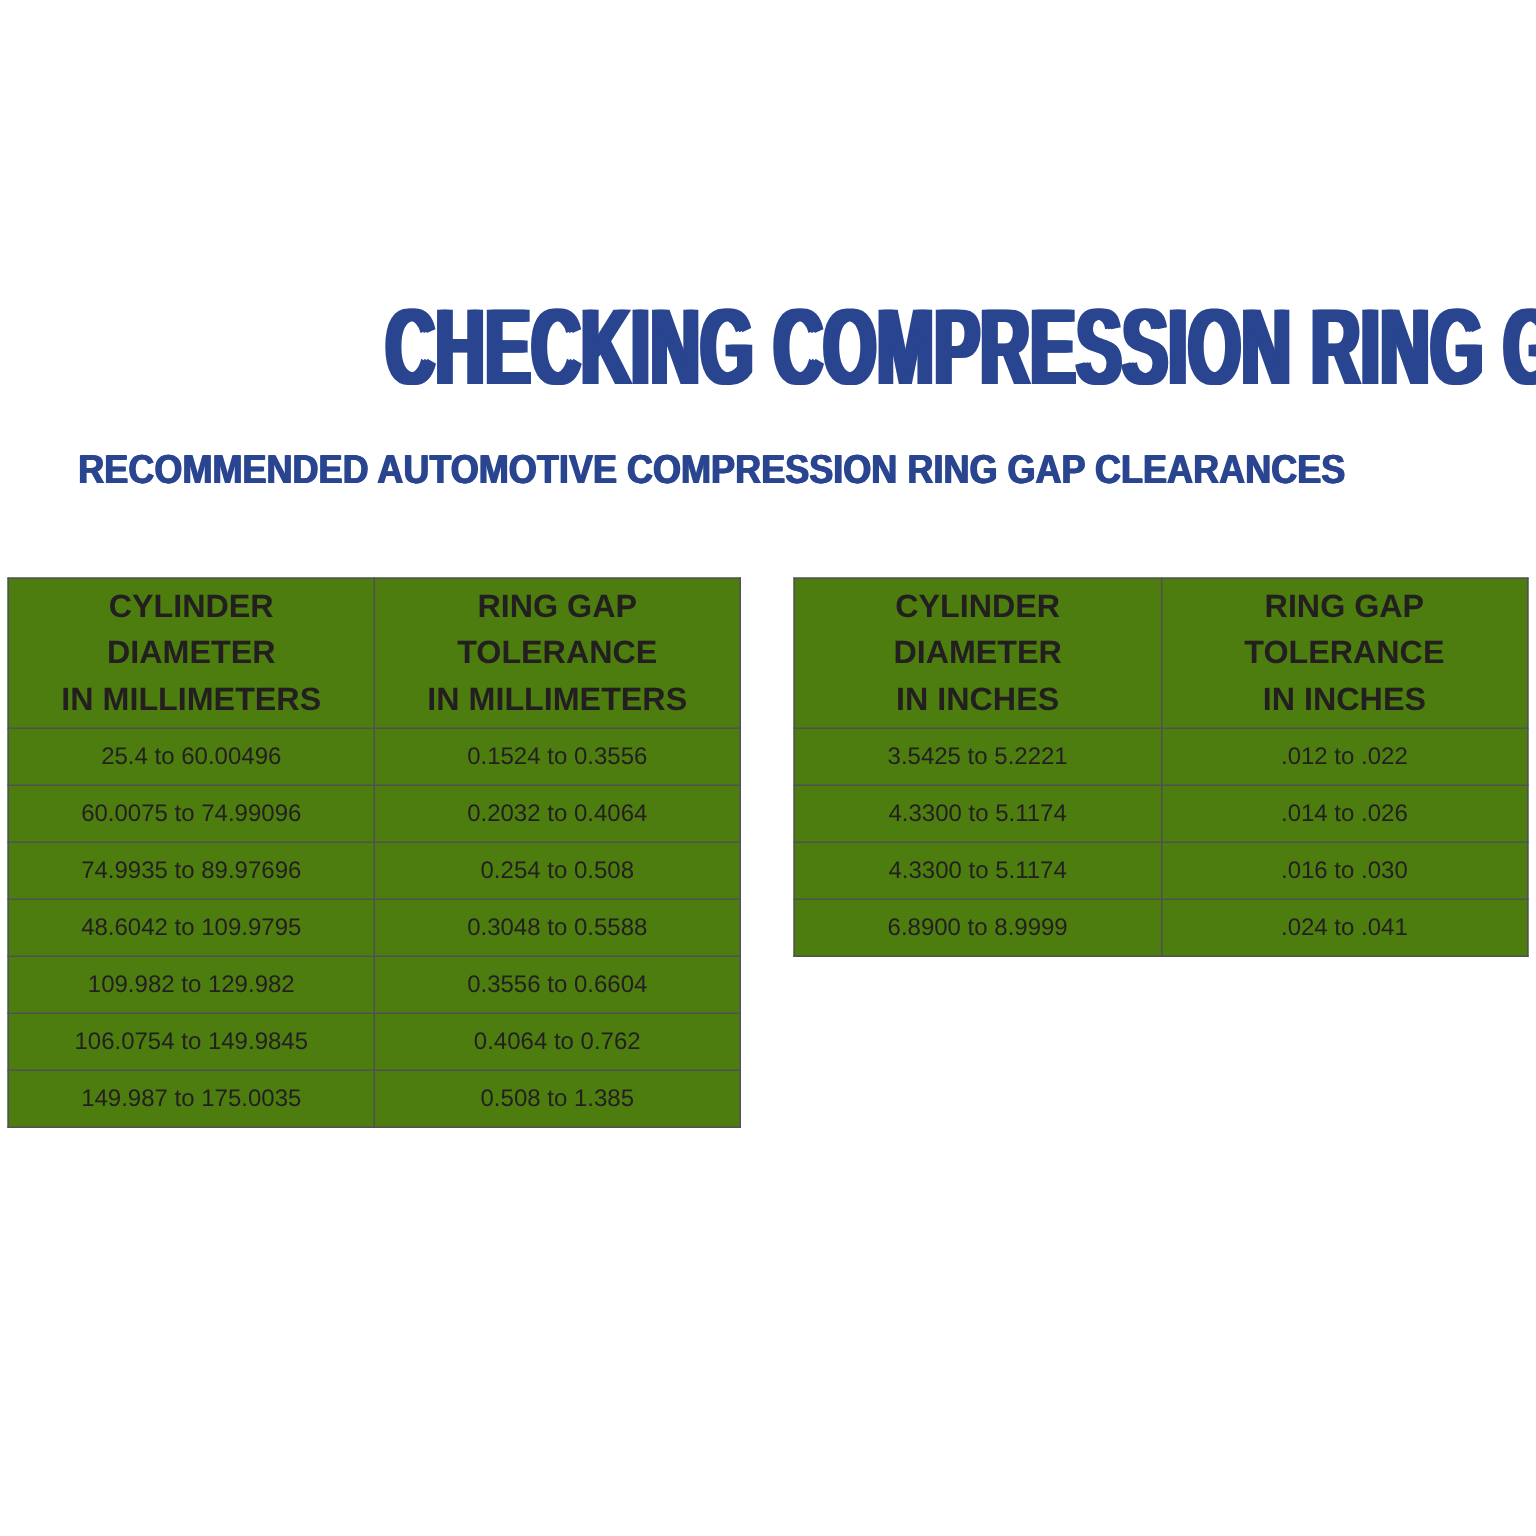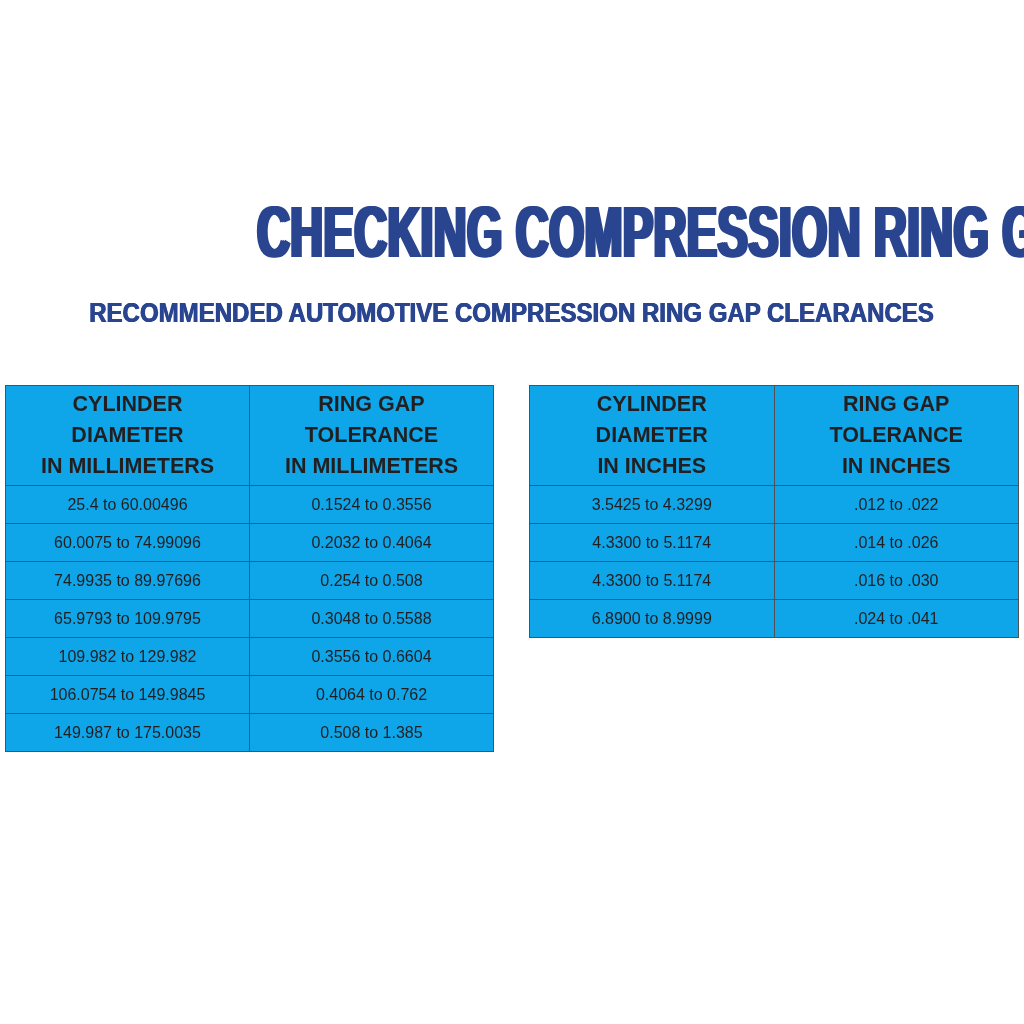--- a/index.html
+++ b/index.html
@@ -32,39 +32,38 @@
     transform: scaleX(0.63);
     transform-origin: 50% 50%;
     text-shadow: 0.045em 0 0 currentColor, -0.045em 0 0 currentColor;
     letter-spacing: 0.01em;
   }
   .subtitle-wrap {
     position: absolute;
     top: 299px;
     left: 0;
     width: 1024px;
-    text-align: center;
   }
   .subtitle-text {
     display: inline-block;
     white-space: nowrap;
     font-size: 27px;
     line-height: 28px;
     font-weight: 700;
     color: #2a4590;
     transform: scaleX(0.89);
     transform-origin: 50% 50%;
     text-shadow: 0.02em 0 0 currentColor, -0.02em 0 0 currentColor;
   }
   table.spec {
     position: absolute;
     top: 385px;
     border-collapse: collapse;
     table-layout: fixed;
-    background: #0ea5e9;
+    background: #4d7c0f;
   }
   table.spec.left  { left: 5px;   width: 489px; }
   table.spec.right { left: 529px; width: 490px; }
   table.spec th, table.spec td {
     border: 1.5px solid #515155;
     text-align: center;
     vertical-align: middle;
     color: #231f20;
     padding: 0;
   }
@@ -116,21 +115,21 @@
       </tr>
       <tr>
         <td>60.0075 to 74.99096</td>
         <td>0.2032 to 0.4064</td>
       </tr>
       <tr>
         <td>74.9935 to 89.97696</td>
         <td>0.254 to 0.508</td>
       </tr>
       <tr>
-        <td>65.9793 to 109.9795</td>
+        <td>48.6042 to 109.9795</td>
         <td>0.3048 to 0.5588</td>
       </tr>
       <tr>
         <td>109.982 to 129.982</td>
         <td>0.3556 to 0.6604</td>
       </tr>
       <tr>
         <td>106.0754 to 149.9845</td>
         <td>0.4064 to 0.762</td>
       </tr>
@@ -151,21 +150,21 @@
         </th>
         <th>
           <span class="hdr-line">RING GAP</span>
           <span class="hdr-line">TOLERANCE</span>
           <span class="hdr-line">IN INCHES</span>
         </th>
       </tr>
     </thead>
     <tbody>
       <tr>
-        <td>3.5425 to 4.3299</td>
+        <td>3.5425 to 5.2221</td>
         <td>.012 to .022</td>
       </tr>
       <tr>
         <td>4.3300 to 5.1174</td>
         <td>.014 to .026</td>
       </tr>
       <tr>
         <td>4.3300 to 5.1174</td>
         <td>.016 to .030</td>
       </tr>

